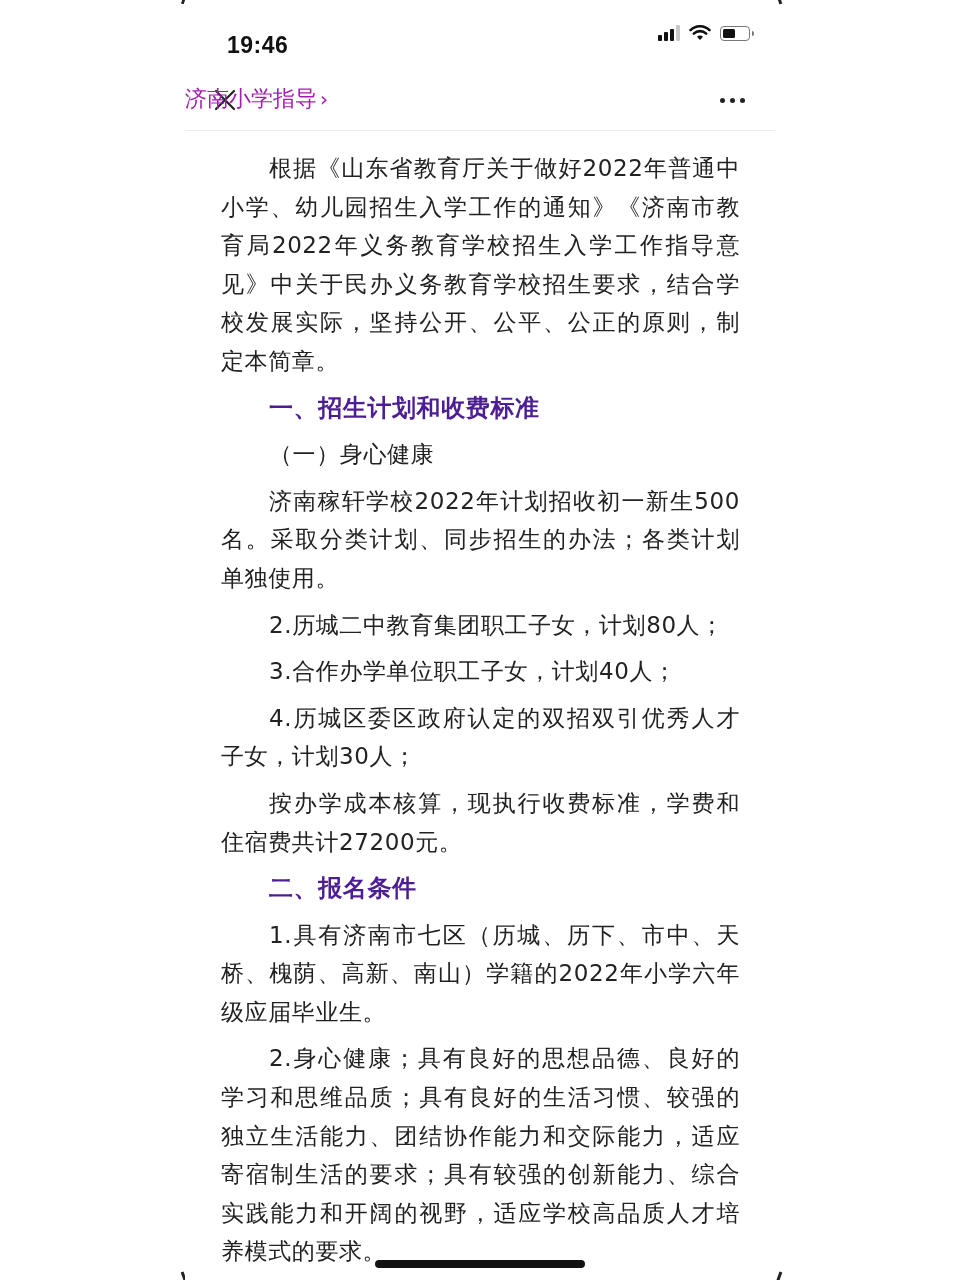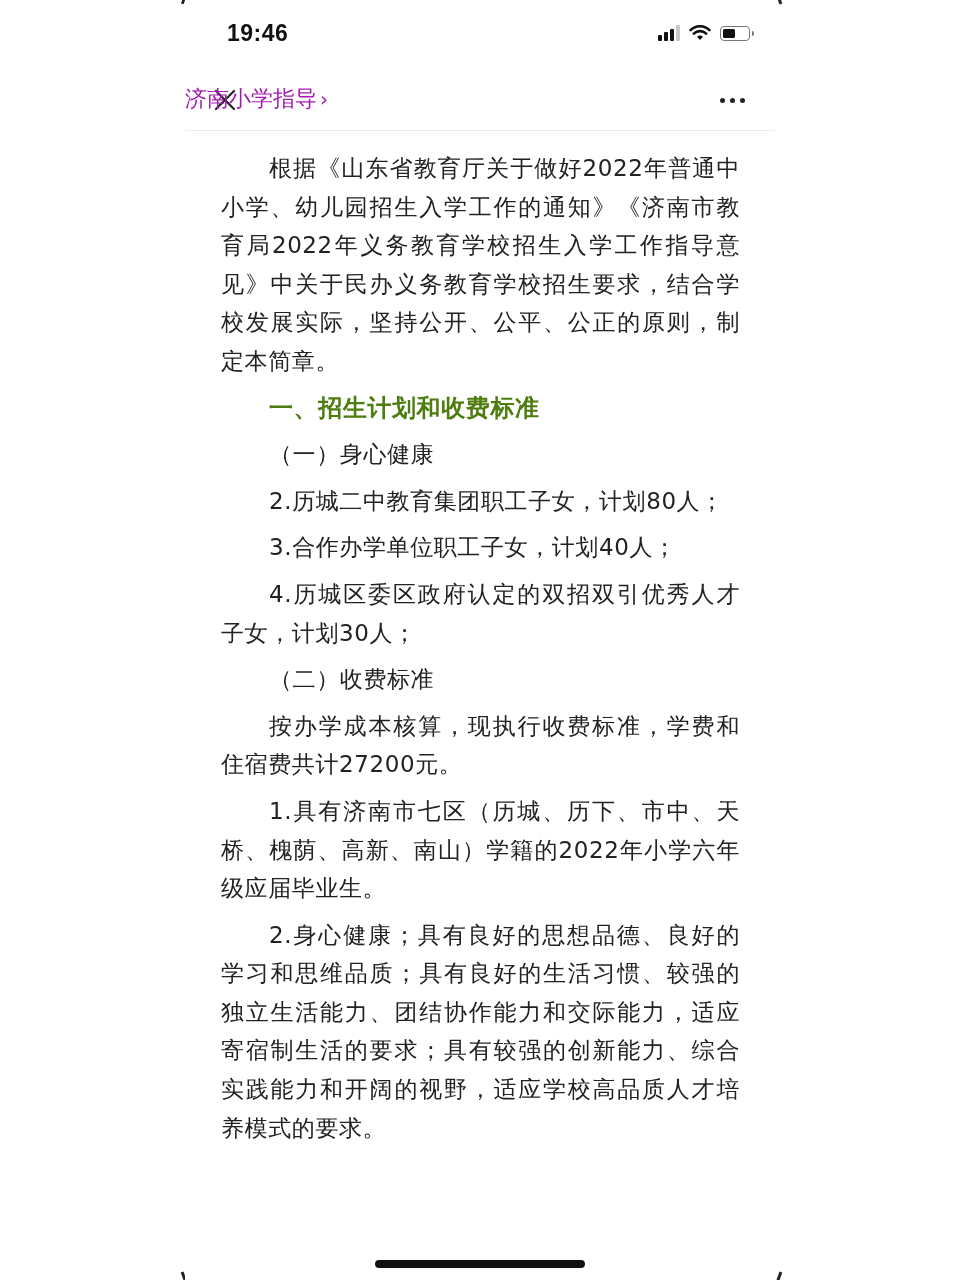--- a/index.html
+++ b/index.html
@@ -23,21 +23,21 @@
   .corner-tl { left: 182px; top: -4px; border-left-width: 3px; border-radius: 6px 0 0 0; transform: rotate(20deg); }
   .corner-tr { left: 768px; top: -4px; border-right-width: 3px; transform: rotate(-20deg); }
   .corner-bl { left: 182px; top: 1270px; border-left-width: 3px; transform: rotate(-20deg); }
   .corner-br { left: 768px; top: 1270px; border-right-width: 3px; transform: rotate(20deg); }
 
   
   .status-bar {
     position: absolute; left: 0; top: 0; width: 590px; height: 70px;
   }
   .status-time {
-    position: absolute; left: 42px; top: 20px;
+    position: absolute; left: 42px; top: 32px;
     font-family: "Liberation Sans", sans-serif;
     font-size: 23px; font-weight: bold; color: #111;
     letter-spacing: 0.5px;
   }
   .status-icons {
     position: absolute; right: 25px; top: 25px;
     display: flex; align-items: center; gap: 9px;
   }
   .signal { display: flex; align-items: flex-end; gap: 2px; height: 16px; }
   .signal span { display: block; width: 4px; background: #111; border-radius: 1px; }
@@ -80,21 +80,21 @@
   
   .article {
     position: absolute; left: 28px; top: 141px; width: 535px;
     font-family: "DejaVu Sans", "Liberation Sans", sans-serif;
     font-size: 23px; line-height: 38.6px; color: #222;
     letter-spacing: 0.6px;
     text-align: justify;
   }
   .article p { margin: 8px; }
   .article .indent { text-indent: 48px; }
-  .article .indent-heading { text-indent: 48px; font-weight: bold; font-size: 24px; color: #4d7c0f; }
+  .article .indent-heading { text-indent: 48px; font-weight: bold; font-size: 24px; color: #4c1d95; }
   .article .sub-heading { text-indent: 48px; }
 
   .home-indicator {
     position: absolute; left: 190px; top: 1260px;
     width: 210px; height: 8px; border-radius: 4px; background: #111;
   }
 </style>
 </head>
 <body>
 
@@ -139,24 +139,25 @@
       <span></span>
       <span></span>
       <span></span>
     </div>
   </div>
 
   <div class="article">
     <p class="indent">根据《山东省教育厅关于做好2022年普通中小学、幼儿园招生入学工作的通知》《济南市教育局2022年义务教育学校招生入学工作指导意见》中关于民办义务教育学校招生要求，结合学校发展实际，坚持公开、公平、公正的原则，制定本简章。</p>
     <p class="indent-heading">一、招生计划和收费标准</p>
     <p class="sub-heading">（一）身心健康</p>
+    <p class="indent">济南稼轩学校2022年计划招收初一新生500名。采取分类计划、同步招生的办法；各类计划单独使用。</p>
     <p class="indent">2.历城二中教育集团职工子女，计划80人；</p>
     <p class="indent">3.合作办学单位职工子女，计划40人；</p>
     <p class="indent">4.历城区委区政府认定的双招双引优秀人才子女，计划30人；</p>
-    <p class="sub-heading">（二）收费标准</p>
     <p class="indent">按办学成本核算，现执行收费标准，学费和住宿费共计27200元。</p>
+    <p class="indent-heading">二、报名条件</p>
     <p class="indent">1.具有济南市七区（历城、历下、市中、天桥、槐荫、高新、南山）学籍的2022年小学六年级应届毕业生。</p>
     <p class="indent">2.身心健康；具有良好的思想品德、良好的学习和思维品质；具有良好的生活习惯、较强的独立生活能力、团结协作能力和交际能力，适应寄宿制生活的要求；具有较强的创新能力、综合实践能力和开阔的视野，适应学校高品质人才培养模式的要求。</p>
 
   </div>
 
   <div class="home-indicator"></div>
 </div>
 
 </body></html>

